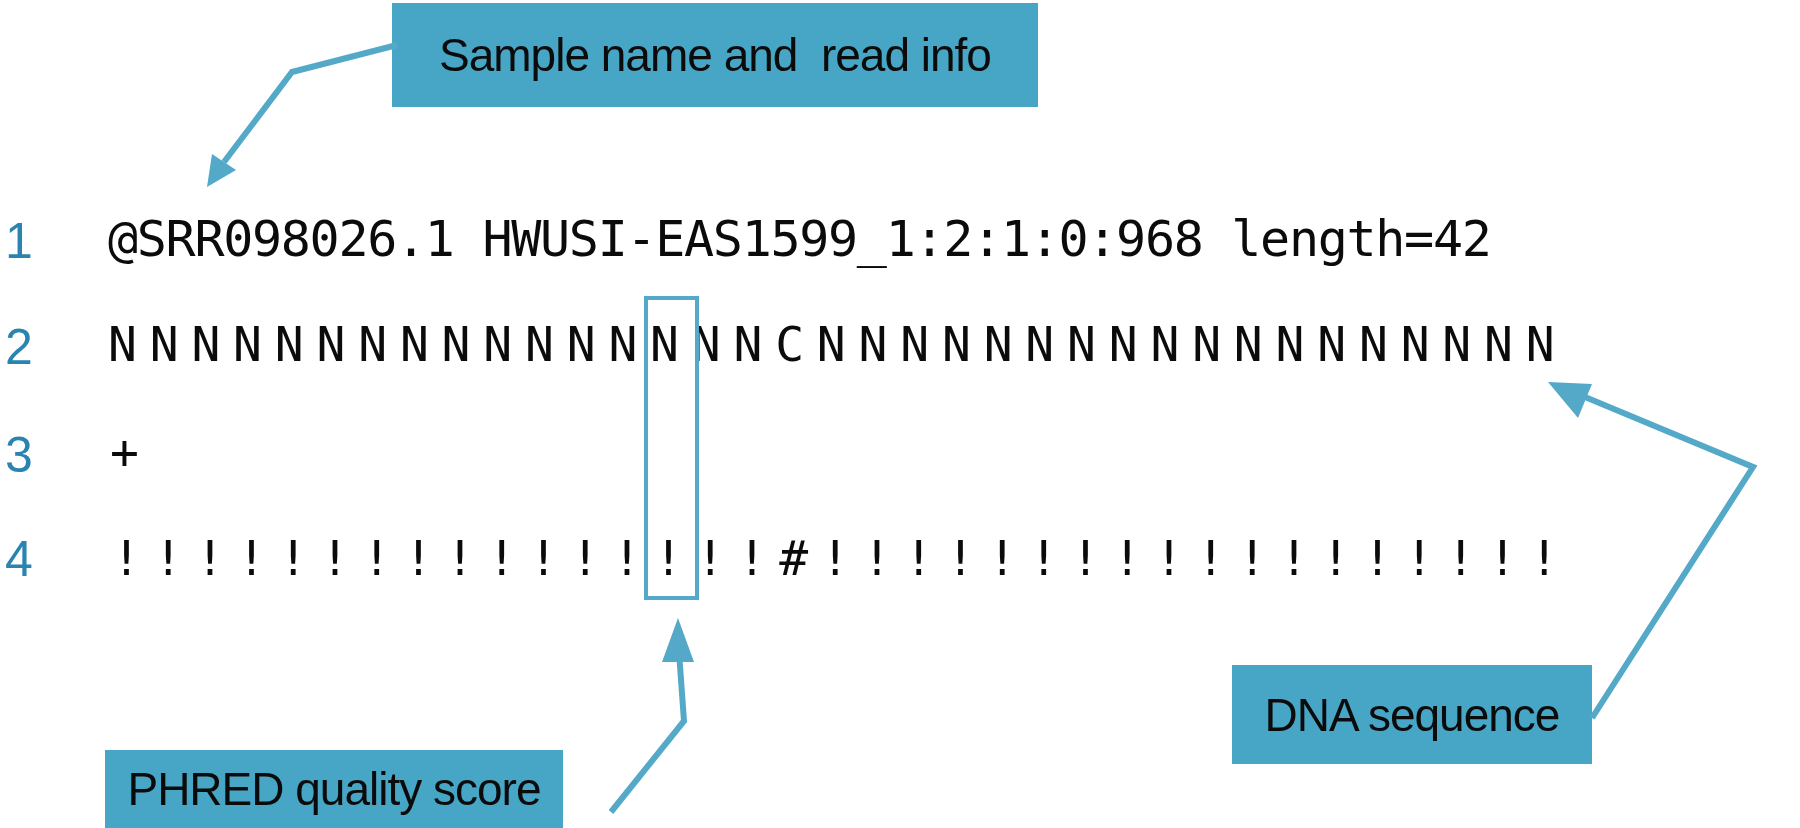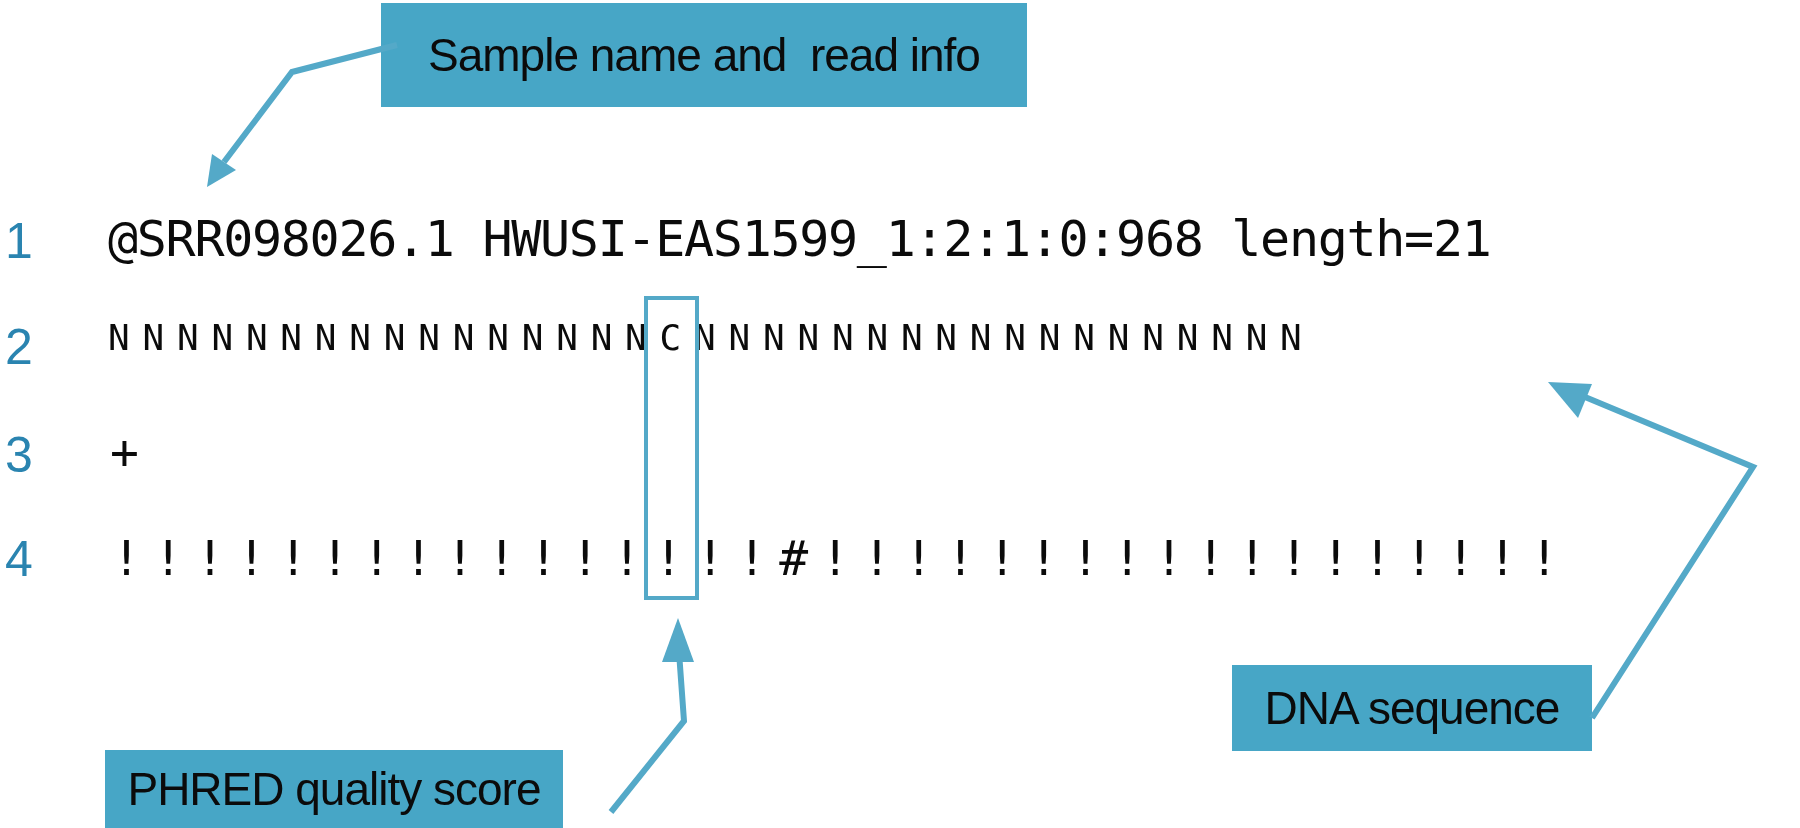--- a/index.html
+++ b/index.html
@@ -12,54 +12,54 @@
   #stage{
     position:relative;width:1800px;height:828px;background:#ffffff;
     overflow:hidden;font-family:"Liberation Sans",sans-serif;
   }
   .fq-line{
     position:absolute;color:var(--ink);white-space:pre;
     font-family:"DejaVu Sans Mono","Liberation Mono",monospace;
     line-height:1;
   }
   .fq-l1{left:108px;top:214px;font-size:50px;letter-spacing:-1.3px;}
-  .fq-l2{left:108px;top:320px;font-size:36px;letter-spacing:12.8px;}
+  .fq-l2{left:108px;top:320px;font-size:48px;letter-spacing:12.8px;}
   .fq-l3{left:110px;top:428px;font-size:48px;}
   .fq-l4{left:112px;top:534px;font-size:48px;letter-spacing:12.8px;}
   .line-num{
     position:absolute;left:5px;color:var(--line-number);
     font-size:50px;line-height:1;font-family:"Liberation Sans",sans-serif;
     font-weight:400;
   }
   .ln1{top:216px;} .ln2{top:322px;} .ln3{top:430px;} .ln4{top:534px;}
   .callout{
     position:absolute;background:var(--box-fill);color:var(--ink);
     display:flex;align-items:center;justify-content:center;
     font-size:46px;letter-spacing:-1px;line-height:1;
   }
   .callout span{white-space:pre;}
-  .co-sample{left:381px;top:3px;width:646px;height:104px;text-align:center;}
+  .co-sample{left:392px;top:3px;width:646px;height:104px;text-align:center;}
   .co-phred{left:105px;top:750px;width:458px;height:78px;}
-  .co-dna{left:1232px;top:665px;width:360px;height:86px;}
+  .co-dna{left:1232px;top:665px;width:360px;height:99px;}
   #overlay{position:absolute;left:0;top:0;width:1800px;height:828px;pointer-events:none;}
   #overlay .shaft{fill:none;stroke:var(--arrow);stroke-width:6;}
   #overlay .head{fill:var(--arrow);stroke:none;}
   #overlay .hbox{fill:none;stroke:var(--arrow);stroke-width:4;}
 </style>
 </head>
 <body>
 
 <div id="stage">
 
   <div class="line-num ln1">1</div>
   <div class="line-num ln2">2</div>
   <div class="line-num ln3">3</div>
   <div class="line-num ln4">4</div>
 
-  <div class="fq-line fq-l1">@SRR098026.1 HWUSI-EAS1599_1:2:1:0:968 length=21</div>
+  <div class="fq-line fq-l1">@SRR098026.1 HWUSI-EAS1599_1:2:1:0:968 length=42</div>
   <div class="fq-line fq-l2">NNNNNNNNNNNNNNNNCNNNNNNNNNNNNNNNNNN</div>
   <div class="fq-line fq-l3">+</div>
   <div class="fq-line fq-l4">!!!!!!!!!!!!!!!!#!!!!!!!!!!!!!!!!!!</div>
 
   <div class="callout co-sample">
     <span>Sample name and  read info</span>
   </div>
   <div class="callout co-phred">
     <span>PHRED quality score</span>
   </div>

